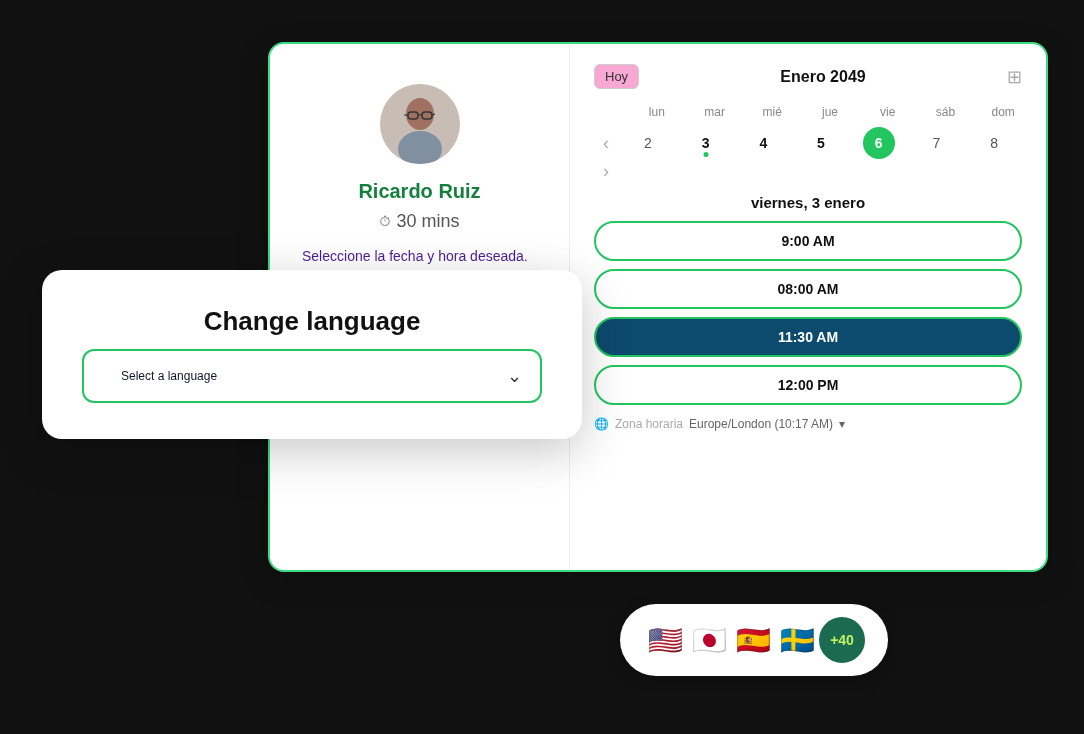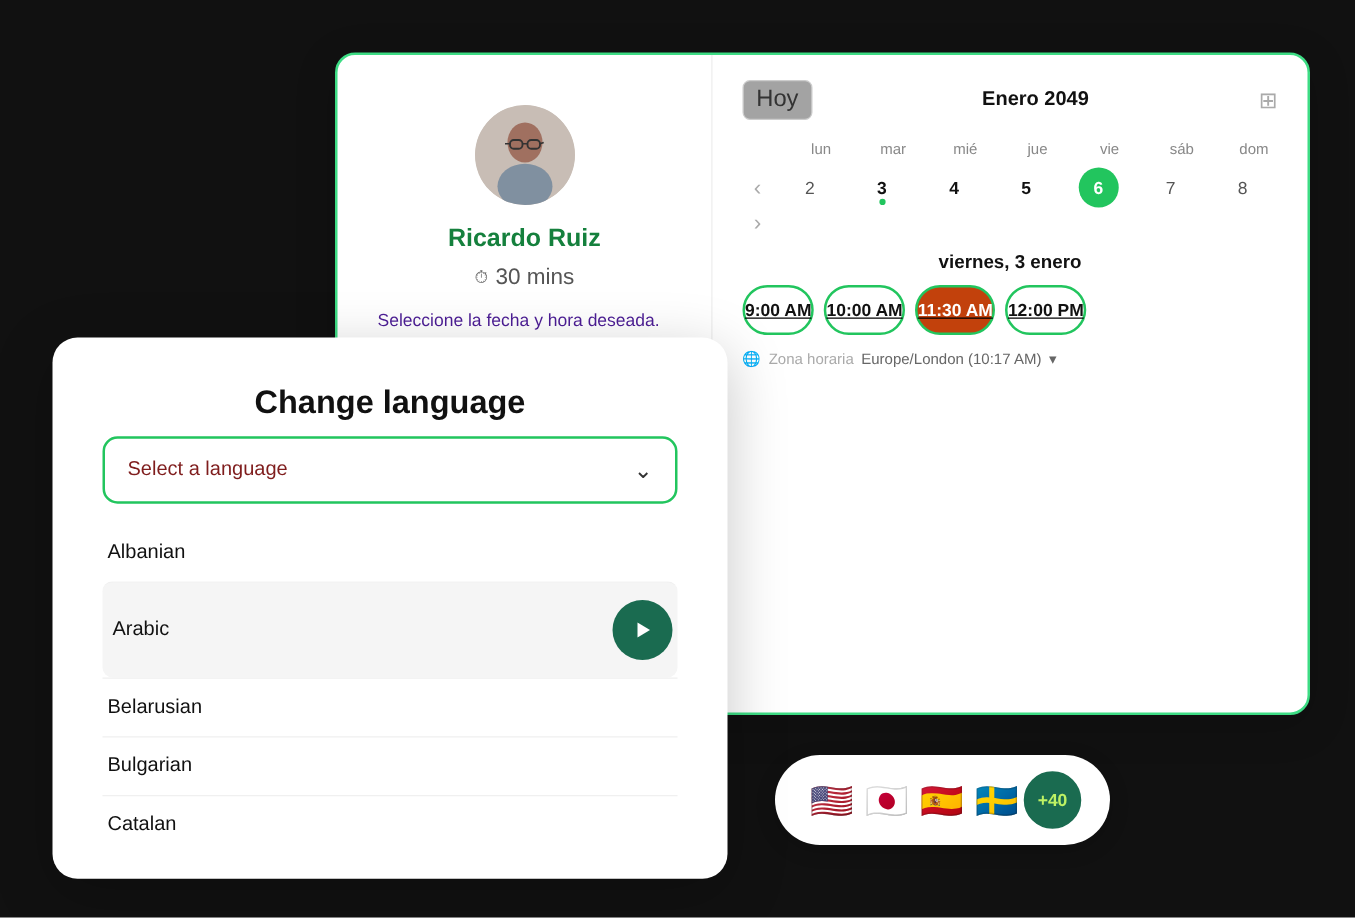--- a/index.html
+++ b/index.html
@@ -82,27 +82,27 @@
       flex: 1;
       padding: 20px 24px;
     }
     .cal-header {
       display: flex;
       align-items: center;
       justify-content: space-between;
       margin-bottom: 14px;
     }
     .cal-today-btn {
-      font-size: 19px;
+      font-size: 13px;
       color: #333;
       border: 1px solid #ccc;
       border-radius: 6px;
       padding: 4px 10px;
       cursor: pointer;
-      background: #a3a3a3;
+      background: #f9a8d4;
     }
     .cal-month {
       font-size: 16px;
       font-weight: 600;
       color: #111;
     }
     .cal-grid-icon {
       font-size: 18px;
       color: #aaa;
       cursor: pointer;
@@ -165,36 +165,35 @@
 
     .cal-date-label {
       font-size: 15px;
       font-weight: 600;
       color: #111;
       margin-bottom: 10px;
       text-align: center;
     }
     .time-slots {
       display: flex;
-      flex-direction: row;
+      flex-direction: column;
       gap: 8px;
-      text-decoration: underline;
     }
     .time-slot {
       border: 2px solid #22c55e;
       border-radius: 50px;
       padding: 10px 0;
       text-align: center;
       font-size: 14px;
       font-weight: 600;
       color: #111;
       cursor: pointer;
     }
     .time-slot.active {
-      background: #c2410c;
+      background: #0c4a6e;
       color: #fff;
     }
     .timezone-row {
       display: flex;
       align-items: center;
       gap: 6px;
       margin-top: 12px;
       font-size: 12px;
       color: #666;
     }
@@ -224,22 +223,23 @@
       border: 2px solid #22c55e;
       border-radius: 12px;
       padding: 14px 18px;
       display: flex;
       align-items: center;
       justify-content: space-between;
       cursor: pointer;
       margin-bottom: 16px;
     }
     .lang-select-placeholder {
-      font-size: 16px;
-      color: #7f1d1d;
+      font-size: 12px;
+      color: #0f172a;
+      margin-left: 19px;
     }
     .lang-dropdown-arrow {
       font-size: 18px;
       color: #333;
     }
     .lang-list {
       list-style: none;
     }
     .lang-item {
       padding: 14px 4px;
@@ -359,61 +359,39 @@
       <div class="cal-date bold">4</div>
       <div class="cal-date bold">5</div>
       <div class="cal-date bold selected">6</div>
       <div class="cal-date">7</div>
       <div class="cal-date">8</div>
       <div class="cal-nav">›</div>
     </div>
     <div class="cal-date-label">viernes, 3 enero</div>
     <div class="time-slots">
       <div class="time-slot">9:00 AM</div>
-      <div class="time-slot">10:00 AM</div>
+      <div class="time-slot">08:00 AM</div>
       <div class="time-slot active">11:30 AM</div>
       <div class="time-slot">12:00 PM</div>
     </div>
     <div class="timezone-row">
       <span>🌐</span>
       <span class="timezone-label">Zona horaria</span>
       <span class="timezone-value">Europe/London (10:17 AM)</span>
       <span style="font-size:12px;">▾</span>
     </div>
   </div>
 </div>
 
 <div class="lang-modal">
   <div class="lang-title">Change language</div>
   <div class="lang-select-box">
     <span class="lang-select-placeholder">Select a language</span>
     <span class="lang-dropdown-arrow">⌄</span>
   </div>
-  <ul class="lang-list">
-    <li class="lang-item">
-      <span>Albanian</span>
-    </li>
-    <li class="lang-item highlighted">
-      <span>Arabic</span>
-      <div class="play-btn">
-        <svg width="18" height="18" viewBox="0 0 18 18" fill="none">
-          <polygon points="5,3 15,9 5,15" fill="#fff"></polygon>
-        </svg>
-      </div>
-    </li>
-    <li class="lang-item">
-      <span>Belarusian</span>
-    </li>
-    <li class="lang-item">
-      <span>Bulgarian</span>
-    </li>
-    <li class="lang-item">
-      <span>Catalan</span>
-    </li>
-  </ul>
 </div>
 
 <div class="flags-row">
   <div class="flag-circle">🇺🇸</div>
   <div class="flag-circle">🇯🇵</div>
   <div class="flag-circle">🇪🇸</div>
   <div class="flag-circle">🇸🇪</div>
   <div class="flag-count">+40</div>
 </div>
 

